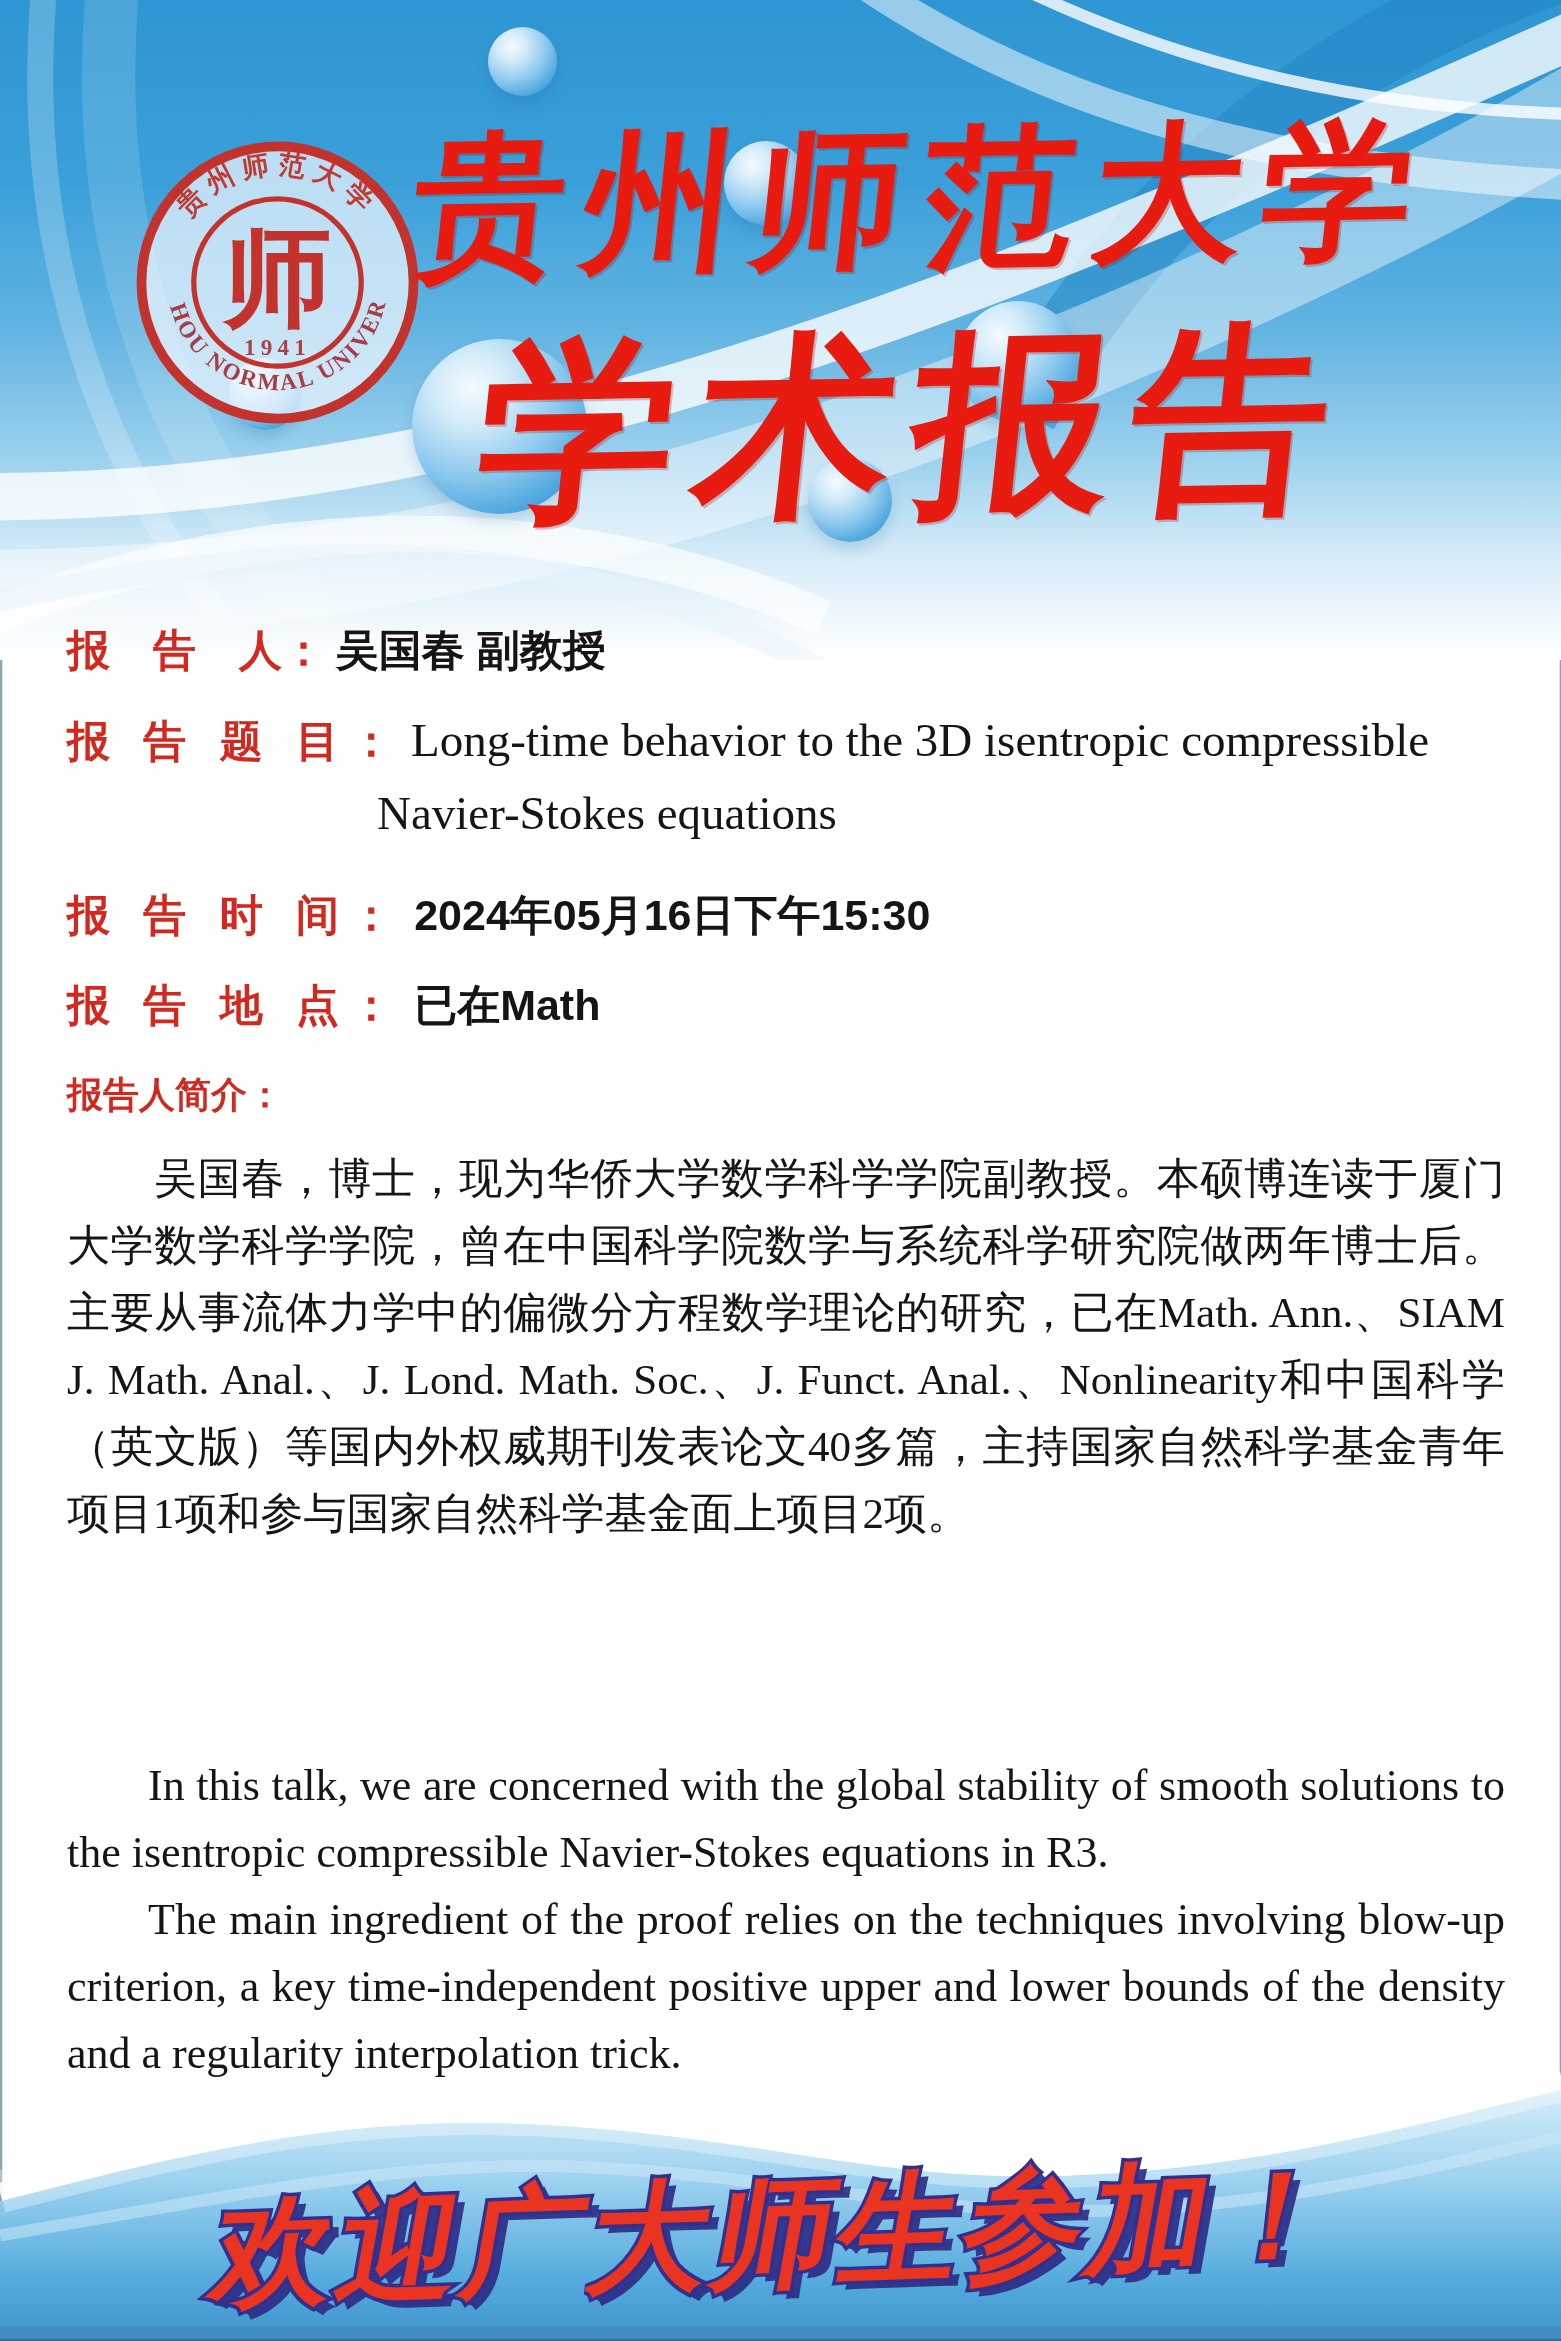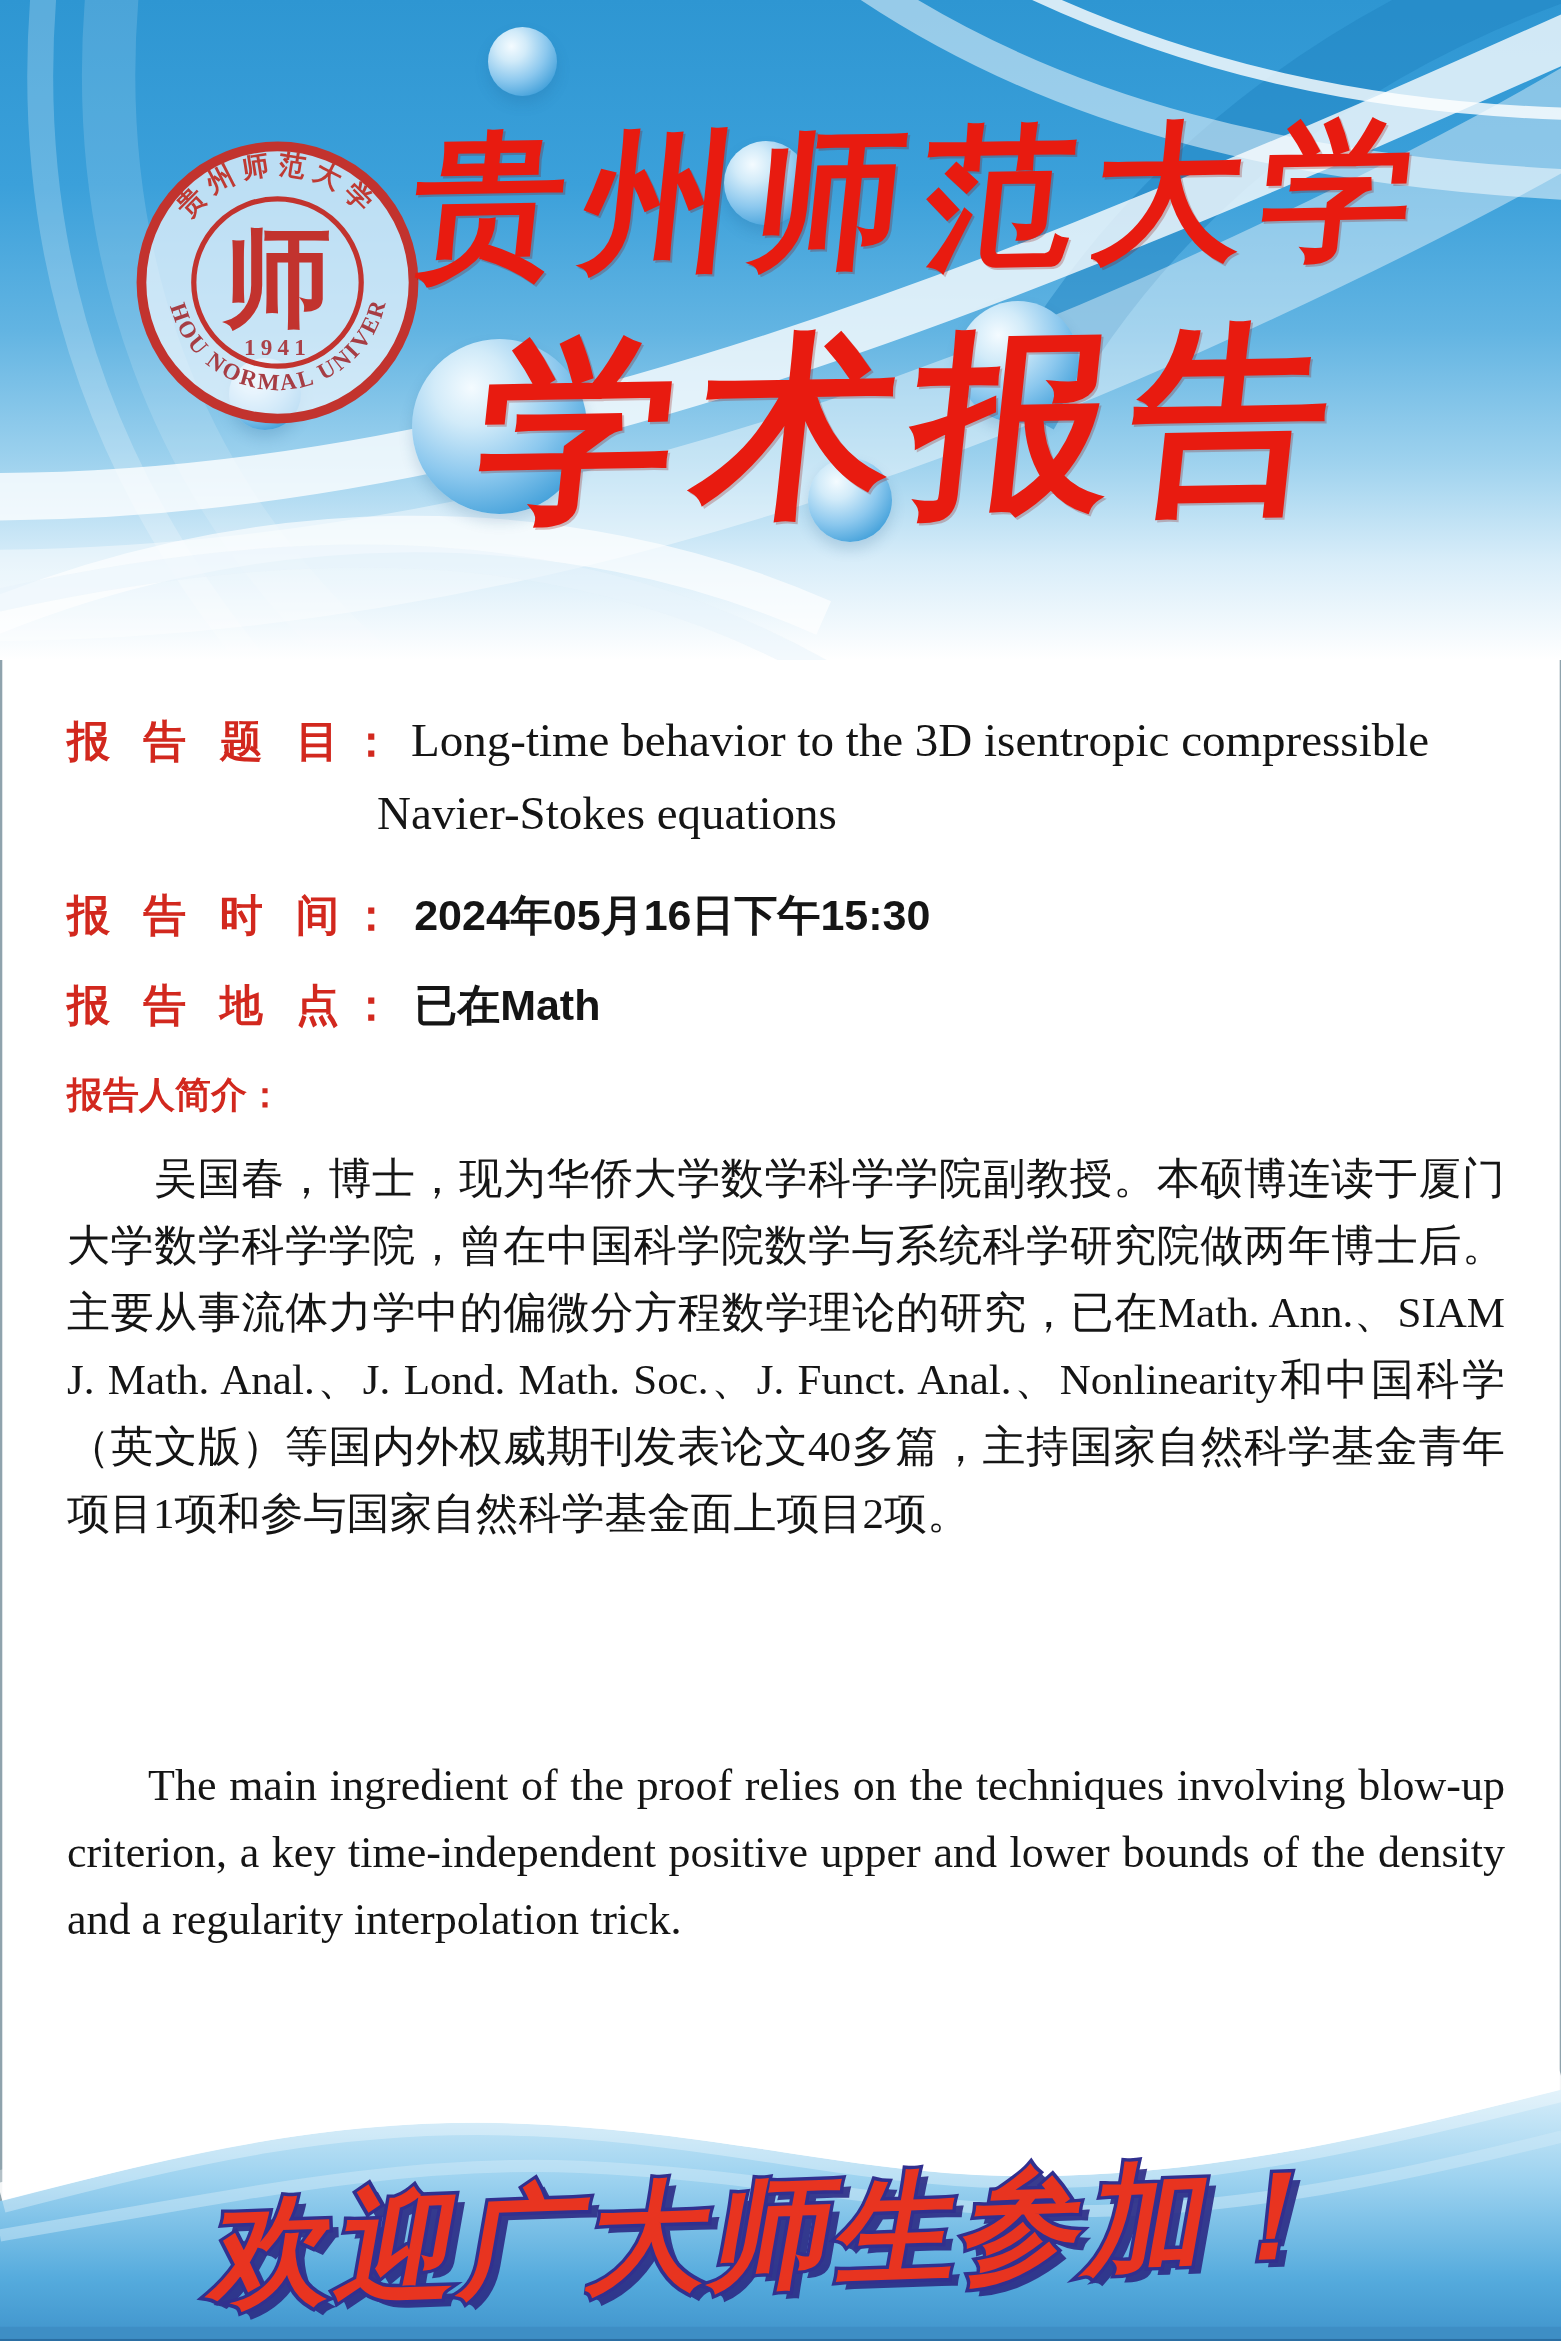--- a/index.html
+++ b/index.html
@@ -112,40 +112,44 @@
         <textPath href="#sealBottomArc" startOffset="50%" text-anchor="middle">GUIZHOU NORMAL UNIVERSITY</textPath>
       </text>
       <text x="200" y="243" text-anchor="middle" font-size="145" font-weight="bold" fill="#c2332e">师</text>
       <text x="200" y="297" text-anchor="middle" font-size="31" font-weight="bold" fill="#aa4148" letter-spacing="7" font-family="Liberation Serif, serif">1941</text>
     </svg>
 
     <div class="main-title title-line1">贵州师范大学</div>
     <div class="main-title title-line2">学术报告</div>
   </div>
 
+  <div class="row" style="top:622px;">
+    <span class="label">报　告　人：</span><span class="value-cn">吴国春 副教授</span>
+  </div>
 
   <div class="row" style="top:713px;">
     <span class="label spread">报 告 题 目：</span><span class="value-en">Long-time behavior to the 3D isentropic compressible</span>
   </div>
   <div class="row" style="top:786px; left:349px;margin-left:28px;">
     <span class="value-en" style="margin-left:0;">Navier-Stokes equations</span>
   </div>
 
   <div class="row" style="top:887px;">
     <span class="label spread">报 告 时 间：</span><span class="value-cn">2024年05月16日下午15:30</span>
   </div>
 
   <div class="row" style="top:977px;">
     <span class="label spread">报 告 地 点：</span><span class="value-cn">已在Math</span>
   </div>
 
   <div class="section-heading" style="top:1071px;">报告人简介：</div>
   <div class="para bio-para">吴国春，博士，现为华侨大学数学科学学院副教授。本硕博连读于厦门大学数学科学学院，曾在中国科学院数学与系统科学研究院做两年博士后。主要从事流体力学中的偏微分方程数学理论的研究，已在Math. Ann.、SIAM J. Math. Anal.、J. Lond. Math. Soc.、J. Funct. Anal.、Nonlinearity和中国科学（英文版）等国内外权威期刊发表论文40多篇，主持国家自然科学基金青年项目1项和参与国家自然科学基金面上项目2项。</div>
 
   <div class="para abstract-block">
+    <p>In this talk, we are concerned with the global stability of smooth solutions to the isentropic compressible Navier-Stokes equations in R3.</p>
     <p>The main ingredient of the proof relies on the techniques involving blow-up criterion, a key time-independent positive upper and lower bounds of the density and a regularity interpolation trick.</p>
   </div>
 
   <div class="footer">
     <svg width="1562" height="297" viewBox="0 0 2048 390" preserveAspectRatio="none">
       <defs>
         <linearGradient id="waveGrad" x1="0" y1="0" x2="0" y2="1">
           <stop offset="0%" stop-color="#d6edf9"></stop>
           <stop offset="35%" stop-color="#9ed3f0"></stop>
           <stop offset="75%" stop-color="#55abdd"></stop>

